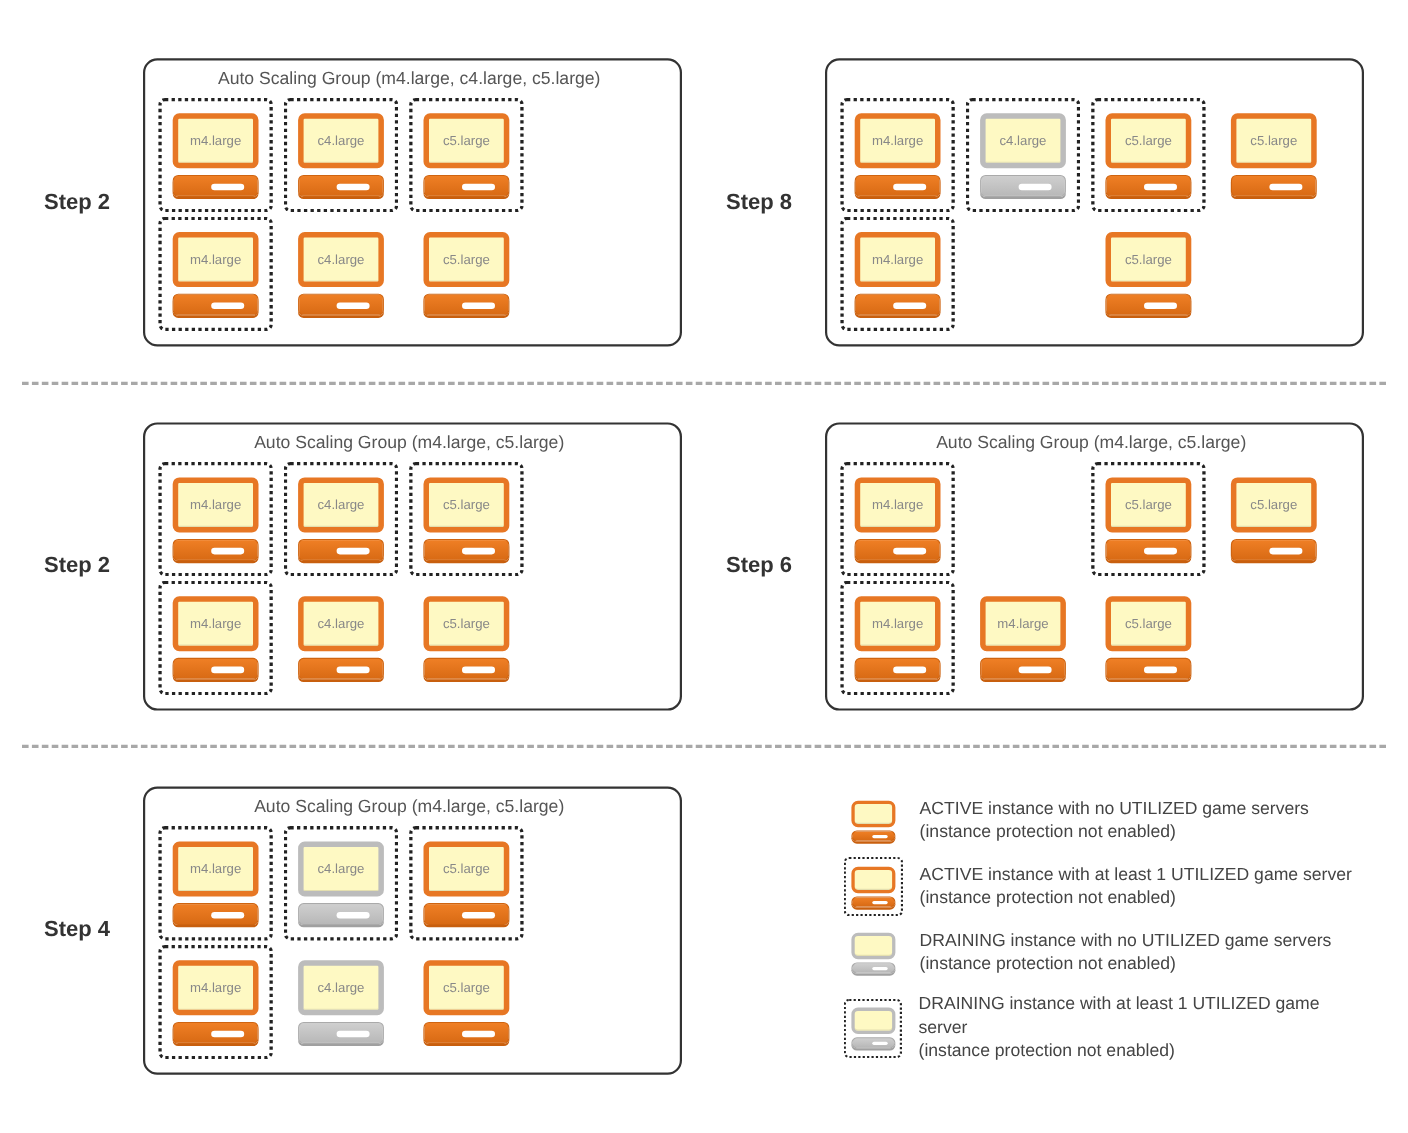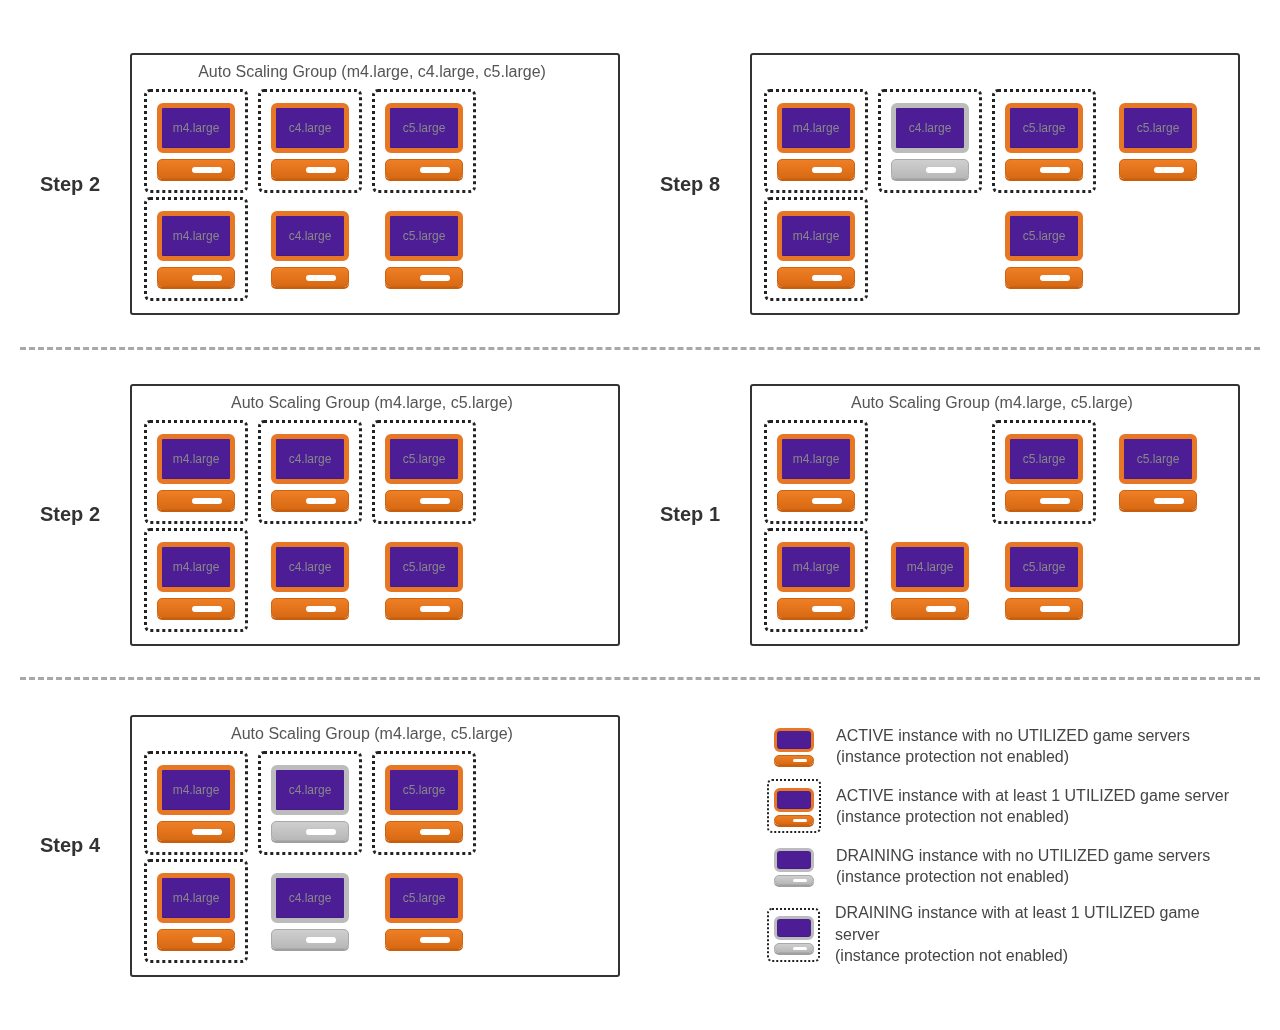--- a/index.html
+++ b/index.html
@@ -1,26 +1,26 @@
 <!DOCTYPE html>
 <html><head>
 <meta charset="utf-8">
 <style>
 * { margin: 0; padding: 0; box-sizing: border-box; }
 body { font-family: Arial, sans-serif; background: #fff; width: 1280px; height: 1030px; padding: 20px; }
 .grid { display: grid; grid-template-columns: 1fr 1fr; grid-template-rows: repeat(3, 1fr); gap: 0; height: 100%; }
 .cell { position: relative; padding: 10px 20px; display: flex; align-items: center; }
 .step-label { font-weight: bold; font-size: 20px; color: #333; width: 90px; flex-shrink: 0; }
-.asg-box { border: 2px solid #333; border-radius: 3px; padding: 8px 20px 14px 14px; flex: 1; min-height: 260px; }
+.asg-box { border: 2px solid #333; border-radius: 13px; padding: 8px 20px 14px 14px; flex: 1; min-height: 260px; }
 .asg-title { text-align: center; font-size: 16px; color: #555; margin-bottom: 10px; }
 .instance-grid { display: grid; grid-template-columns: repeat(4, 100px); grid-template-rows: repeat(2, 100px); gap: 8px 14px; justify-content: start; }
 .instance { position: relative; width: 100px; height: 100px; display: flex; flex-direction: column; align-items: center; justify-content: center; }
 .instance.hidden { visibility: hidden; }
 .instance.dashed::before { content: ""; position: absolute; inset: -2px; border: 3px dotted #222; border-radius: 6px; pointer-events: none; }
-.monitor { width: 78px; height: 50px; border: 5px solid #e77724; border-radius: 6px; background: #4c1d95; display: flex; align-items: center; justify-content: center; font-size: 12px; color: #888; box-shadow: inset 0 -1px 0 rgba(0,0,0,.1); }
+.monitor { width: 78px; height: 50px; border: 5px solid #e77724; border-radius: 6px; background: #fef9c3; display: flex; align-items: center; justify-content: center; font-size: 12px; color: #888; box-shadow: inset 0 -1px 0 rgba(0,0,0,.1); }
 .base { margin-top: 6px; width: 78px; height: 20px; background: linear-gradient(#ef7f25, #d86a14); border: 1px solid #cf6410; border-radius: 5px; position: relative; box-shadow: 0 2px 0 #c85f0e; }
 .base::after { content: ""; position: absolute; right: 12px; top: 7px; width: 30px; height: 6px; background: #fff; border-radius: 3px; }
 .gray .monitor { border-color: #bcbcbc; }
 .gray .base { background: linear-gradient(#cfcfcf, #b8b8b8); border-color: #aaa; box-shadow: 0 2px 0 #a0a0a0; }
 .legend { border: none; padding: 10px 0 0 20px; }
 .legend-row { display: flex; align-items: center; gap: 18px; margin-bottom: 12px; }
 .legend-row .mini { width: 48px; height: 48px; position: relative; display: flex; flex-direction: column; align-items: center; justify-content: center; }
 .legend-row .mini.dashed::before { content: ""; position: absolute; inset: -3px; border: 2.5px dotted #222; border-radius: 5px; }
 .mini .monitor { width: 40px; height: 24px; border-width: 3px; font-size: 0; }
 .mini .base { width: 40px; height: 10px; margin-top: 3px; }
@@ -132,21 +132,21 @@
           </div>
           <div class="instance ">
             <div class="monitor">c5.large</div>
             <div class="base"></div>
           </div>
           <div class="instance hidden"></div>
         </div>
       </div>
     </div>
     <div class="cell">
-      <div class="step-label">Step 1</div>
+      <div class="step-label">Step 6</div>
       <div class="asg-box">
         <div class="asg-title">Auto Scaling Group (m4.large, c5.large)</div>
         <div class="instance-grid">
           <div class="instance dashed ">
             <div class="monitor">m4.large</div>
             <div class="base"></div>
           </div>
           <div class="instance hidden"></div>
           <div class="instance dashed ">
             <div class="monitor">c5.large</div>

